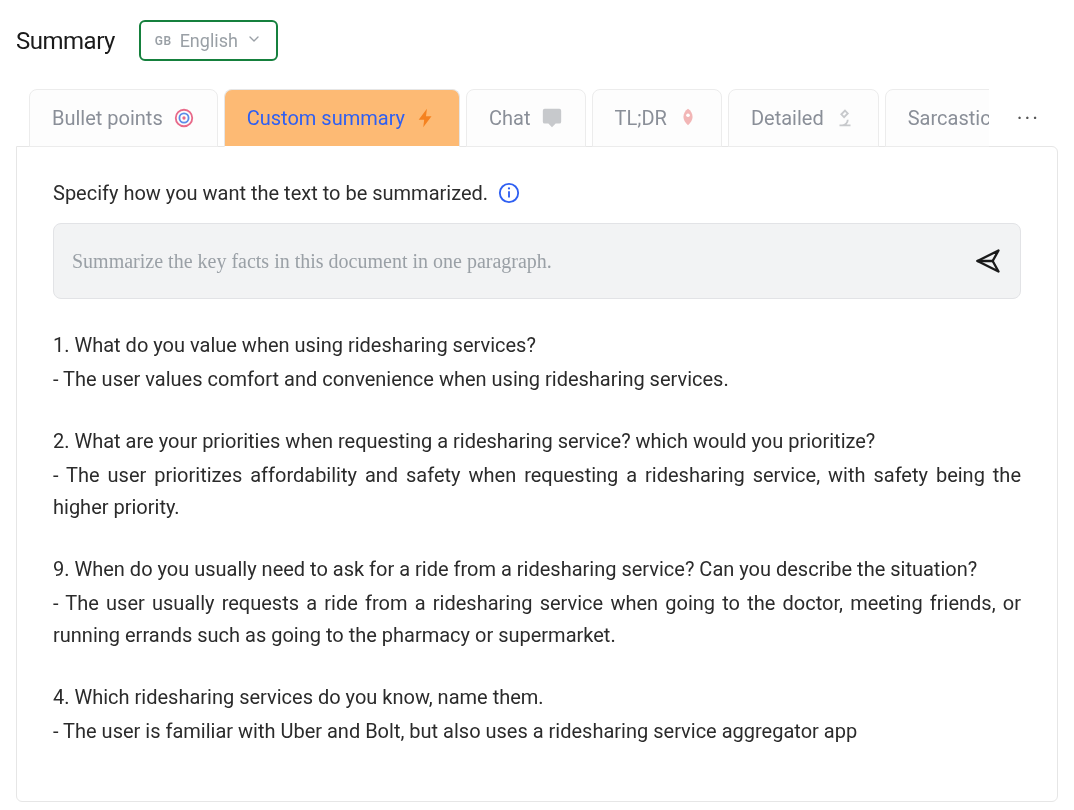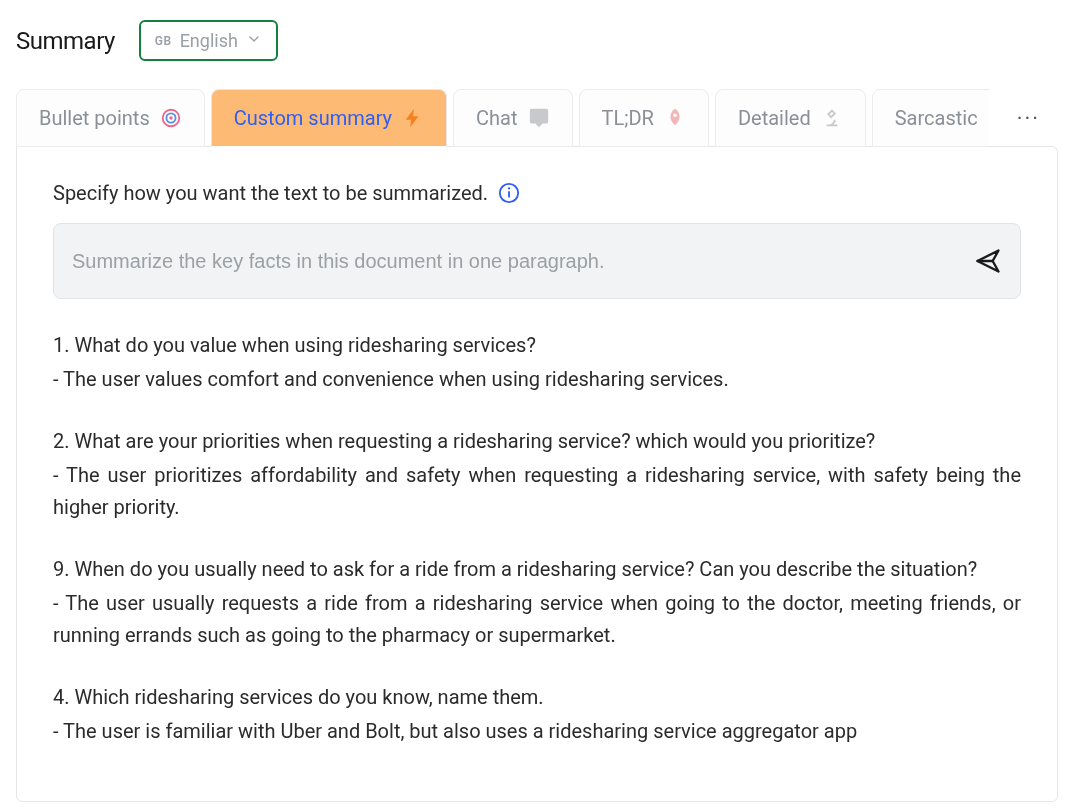--- a/index.html
+++ b/index.html
@@ -38,21 +38,21 @@
     font-size: 12px;
     letter-spacing: 0.5px;
     font-weight: 600;
     color: #9aa0a6;
   }
   .lang-chevron svg { width: 16px; height: 16px; }
 
   .tabs-wrap {
     display: flex;
     align-items: center;
-    padding-left: 16px;
+    padding-left: 29px;
     gap: 6px;
   }
   .tabs {
     display: flex;
     gap: 6px;
     flex: 1;
     overflow: hidden;
   }
   .tab {
     display: flex;
@@ -120,20 +120,21 @@
     min-height: 76px;
     gap: 16px;
   }
   .custom-input {
     flex: 1;
     border: none;
     outline: none;
     background: transparent;
     font-size: 20px;
     color: #333;
+    font-family: Liberation Serif, serif;
   }
   .custom-input::placeholder { color: #9aa0a6; }
   .send-btn {
     display: inline-flex;
     color: #1a1a1a;
     cursor: pointer;
   }
   .send-btn svg { width: 28px; height: 28px; }
 
   .content {

